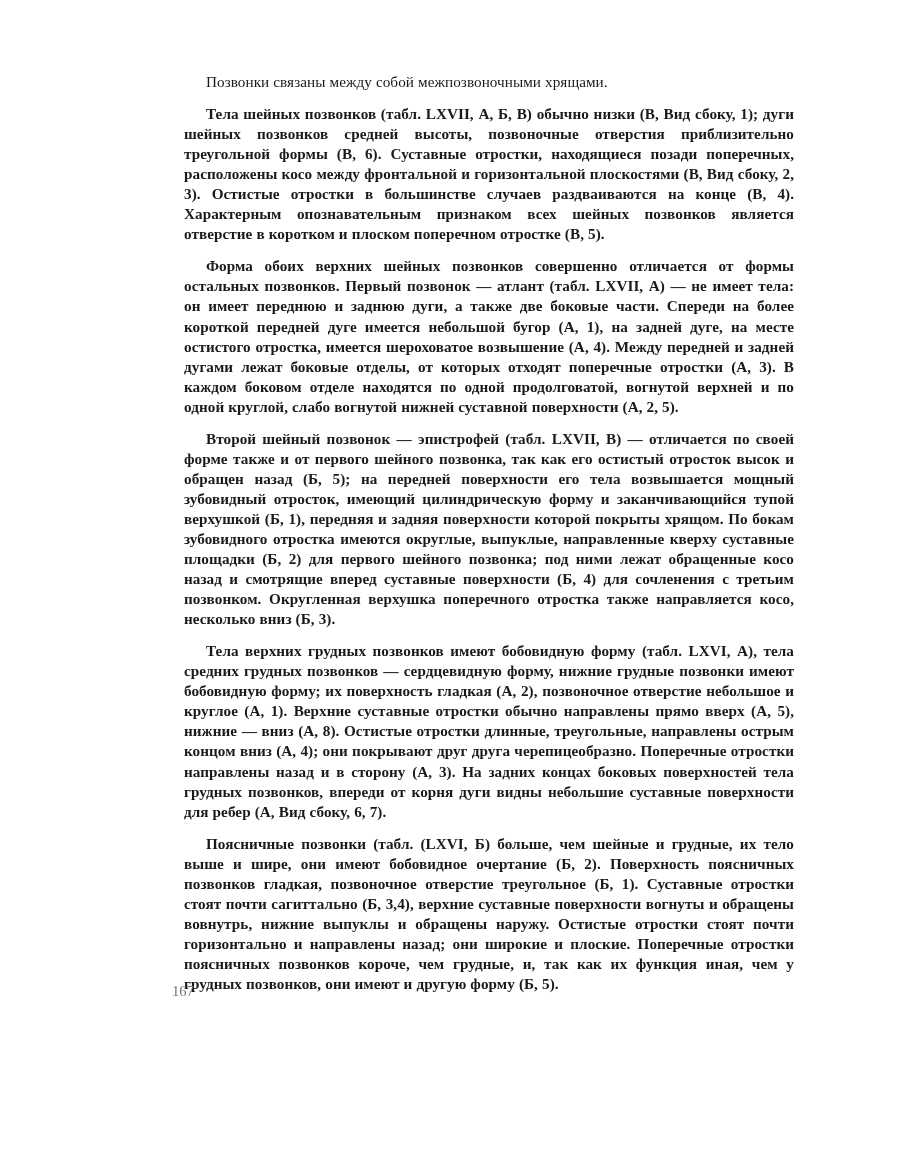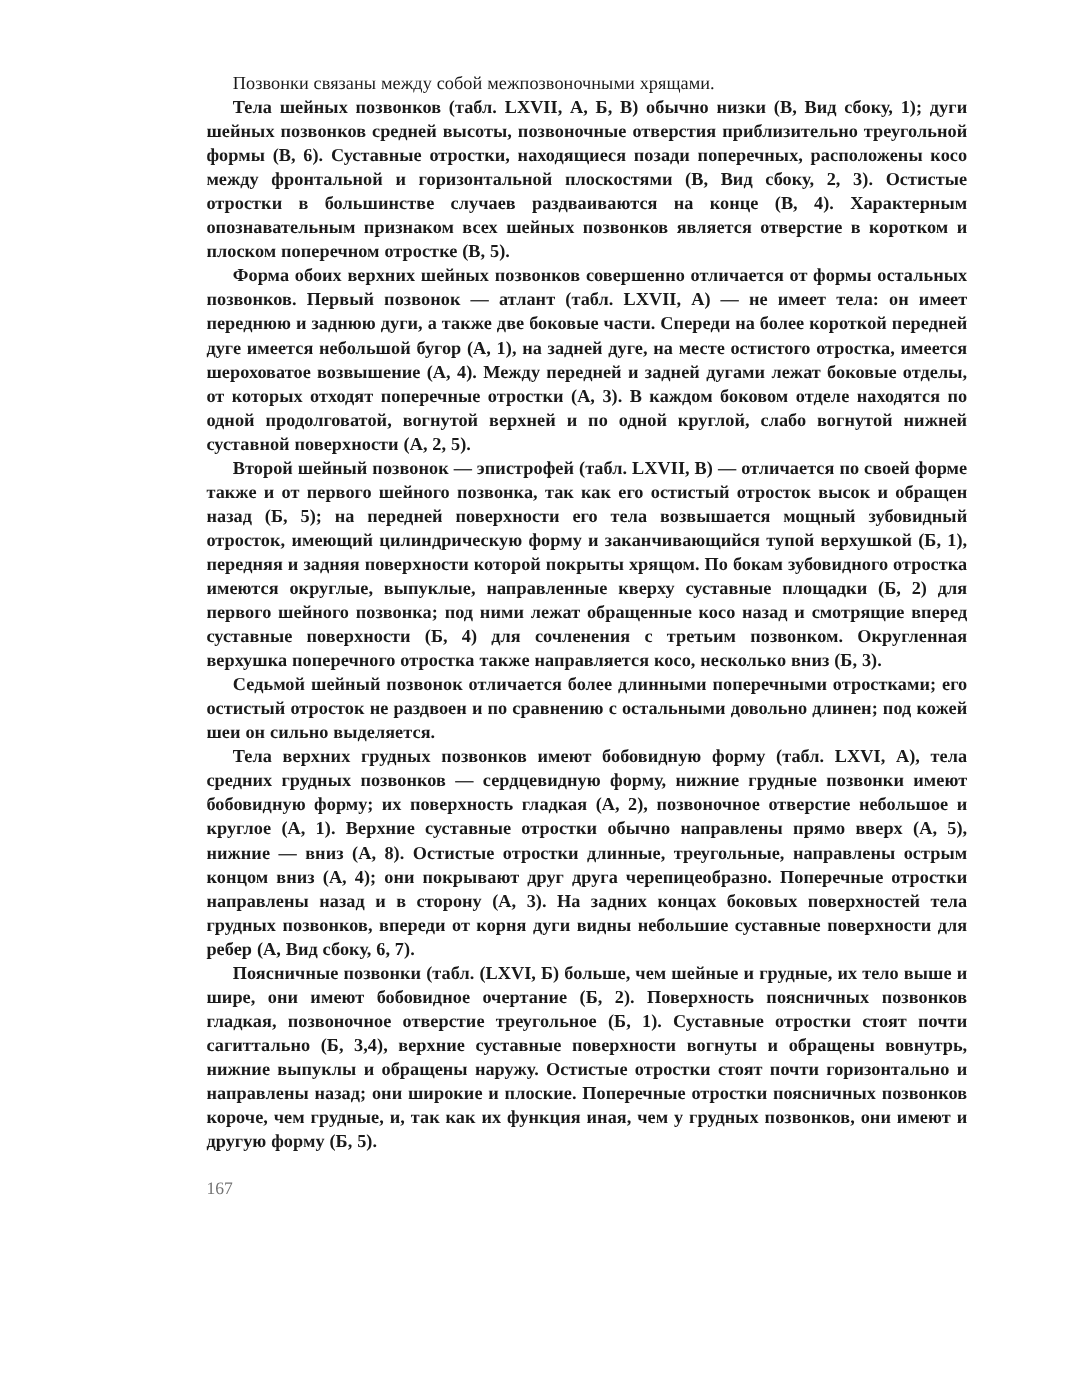--- a/index.html
+++ b/index.html
@@ -24,21 +24,21 @@
     height: 1165px;
     background: #ffffff;
   }
   .text-block {
     position: absolute;
     left: 172px;
     top: 60px;
     width: 634px;
   }
   .para {
-    margin: 0;
+    margin: 12px;
     text-indent: 22px;
     text-align: justify;
     font-size: 15.2px;
     line-height: 20.05px;
     letter-spacing: 0.05px;
     word-spacing: 0.2px;
     hyphens: manual;
     -webkit-hyphens: manual;
   }
   .para + .para {
@@ -63,20 +63,19 @@
 </head>
 <body>
 
 <div class="page">
 
   <div class="text-block">
     <p class="para">Позвонки связаны между собой межпозвоночными хрящами.</p>
     <p class="para">Тела шейных позвонков (табл. LXVII, А, Б, В) обычно низки (В, Вид сбоку, 1); дуги шейных позвонков средней высоты, позвоночные отверстия приблизительно треугольной формы (В, 6). Суставные отростки, находящиеся позади поперечных, расположены косо между фронтальной и горизонтальной плоскостями (В, Вид сбоку, 2, 3). Остистые отростки в большинстве случаев раздваиваются на конце (В, 4). Характерным опознавательным признаком всех шейных позвонков является отверстие в коротком и плоском поперечном отростке (В, 5).</p>
     <p class="para">Форма обоих верхних шейных позвонков совершенно отличается от формы остальных позвонков. Первый позвонок — атлант (табл. LXVII, А) — не имеет тела: он имеет переднюю и заднюю дуги, а также две боковые части. Спереди на более короткой передней дуге имеется небольшой бугор (А, 1), на задней дуге, на месте остистого отростка, имеется шероховатое возвышение (А, 4). Между передней и задней дугами лежат боковые отделы, от которых отходят поперечные отростки (А, 3). В каждом боковом отделе находятся по одной продолговатой, вогнутой верхней и по одной круглой, слабо вогнутой нижней суставной поверхности (А, 2, 5).</p>
     <p class="para">Второй шейный позвонок — эпистрофей (табл. LXVII, В) — отличается по своей форме также и от первого шейного позвонка, так как его остистый отросток высок и обращен назад (Б, 5); на передней поверхности его тела возвышается мощный зубовидный отросток, имеющий цилиндрическую форму и заканчивающийся тупой верхушкой (Б, 1), передняя и задняя поверхности которой покрыты хрящом. По бокам зубовидного отростка имеются округлые, выпуклые, направленные кверху суставные площадки (Б, 2) для первого шейного позвонка; под ними лежат обращенные косо назад и смотрящие вперед суставные поверхности (Б, 4) для сочленения с третьим позвонком. Округленная верхушка поперечного отростка также направляется косо, несколько вниз (Б, 3).</p>
-    <p class="para">Седьмой шейный позвонок отличается более длинными поперечными отростками; его остистый отросток не раздвоен и по сравнению с остальными довольно длинен; под кожей шеи он сильно выделяется.</p>
     <p class="para">Тела верхних грудных позвонков имеют бобовидную форму (табл. LXVI, А), тела средних грудных позвонков — сердцевидную форму, нижние грудные позвонки имеют бобовидную форму; их поверхность гладкая (А, 2), позвоночное отверстие небольшое и круглое (А, 1). Верхние суставные отростки обычно направлены прямо вверх (А, 5), нижние — вниз (А, 8). Остистые отростки длинные, треугольные, направлены острым концом вниз (А, 4); они покрывают друг друга черепицеобразно. Поперечные отростки направлены назад и в сторону (А, 3). На задних концах боковых поверхностей тела грудных позвонков, впереди от корня дуги видны небольшие суставные поверхности для ребер (А, Вид сбоку, 6, 7).</p>
     <p class="para">Поясничные позвонки (табл. (LXVI, Б) больше, чем шейные и грудные, их тело выше и шире, они имеют бобовидное очертание (Б, 2). Поверхность поясничных позвонков гладкая, позвоночное отверстие треугольное (Б, 1). Суставные отростки стоят почти сагиттально (Б, 3,4), верхние суставные поверхности вогнуты и обращены вовнутрь, нижние выпуклы и обращены наружу. Остистые отростки стоят почти горизонтально и направлены назад; они широкие и плоские. Поперечные отростки поясничных позвонков короче, чем грудные, и, так как их функция иная, чем у грудных позвонков, они имеют и другую форму (Б, 5).</p>
   </div>
 
   <div class="folio">167</div>
 
 </div>
 
 </body></html>

